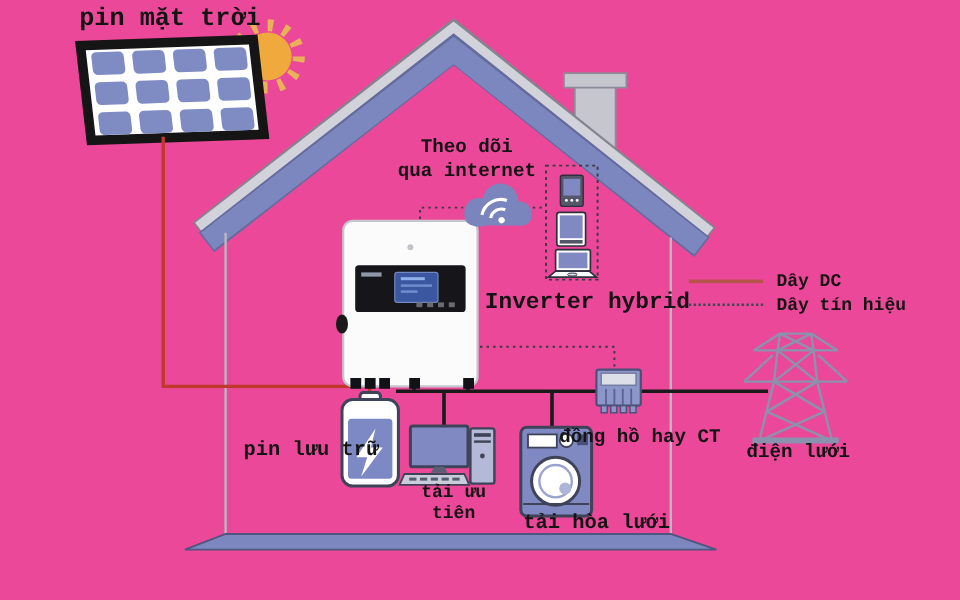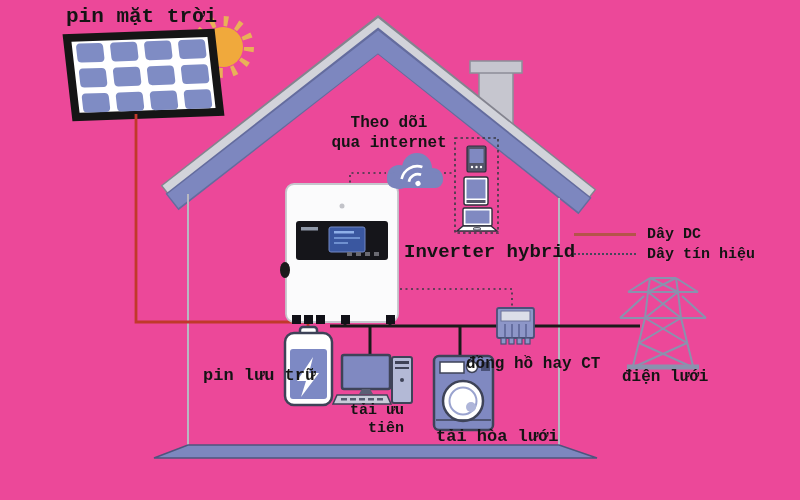--- a/index.html
+++ b/index.html
@@ -7,21 +7,21 @@
     position:relative;width:800px;height:500px;background:#ec4899;overflow:hidden;
     font-family:Liberation Mono, monospace;color:#141414;
   }
   #scene{position:absolute;left:0;top:0;}
   .lbl{position:absolute;font-weight:700;color:#141414;line-height:1.22;white-space:nowrap;}
   .lbl.center{text-align:center;white-space:normal;}
   #lbl-solar{left:66px;top:4px;font-size:21px;}
   #lbl-monitor{left:328px;top:114px;width:122px;font-size:16px;}
   #lbl-inverter{left:404px;top:241px;font-size:19px;}
   #lbl-battery{left:203px;top:366px;font-size:17px;}
-  #lbl-eps{left:312px;top:402px;width:92px;font-size:15px;text-align:right;}
+  #lbl-eps{left:332px;top:402px;width:92px;font-size:15px;}
   #lbl-washer{left:436px;top:427px;font-size:17px;}
   #lbl-meter{left:466px;top:340px;font-size:16px;margin-top:15px;}
   #lbl-grid{left:622px;top:368px;font-size:16px;}
   
   #legend{position:absolute;left:574px;top:200px;margin-top:24px;}
   .legend-row{display:flex;align-items:center;height:20px;}
   .swatch{width:62px;margin-right:11px;display:inline-block;}
   .swatch.dc{border-top:3px solid #b4544a;}
   .swatch.ac{border-top:3px solid #1c1c1c;}
   .swatch.sig{border-top:2px dotted #46465a;}

